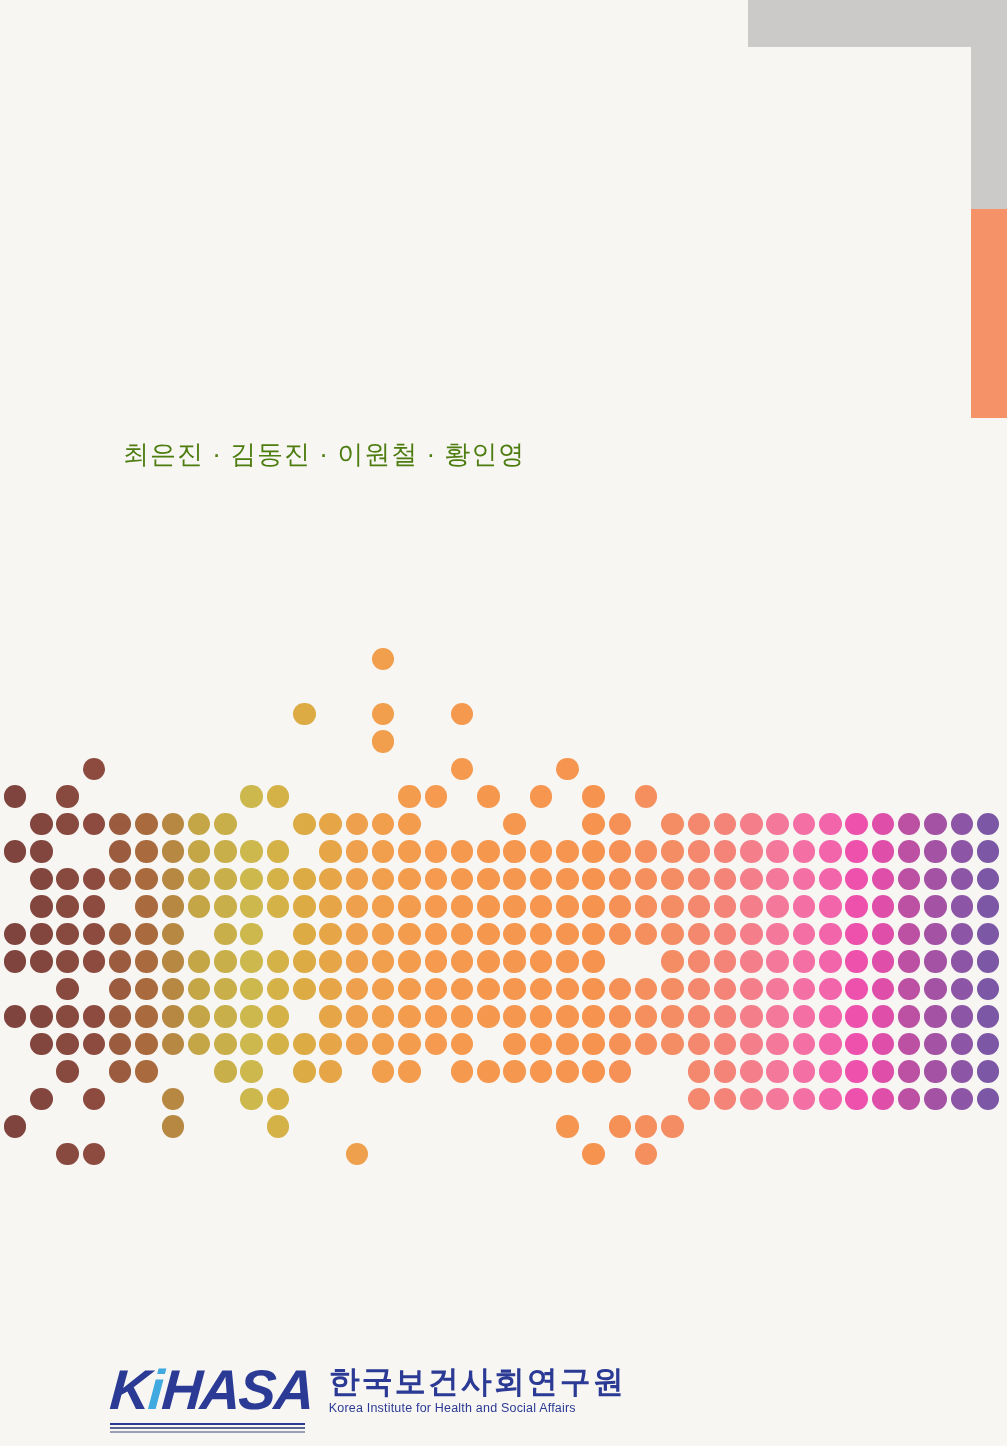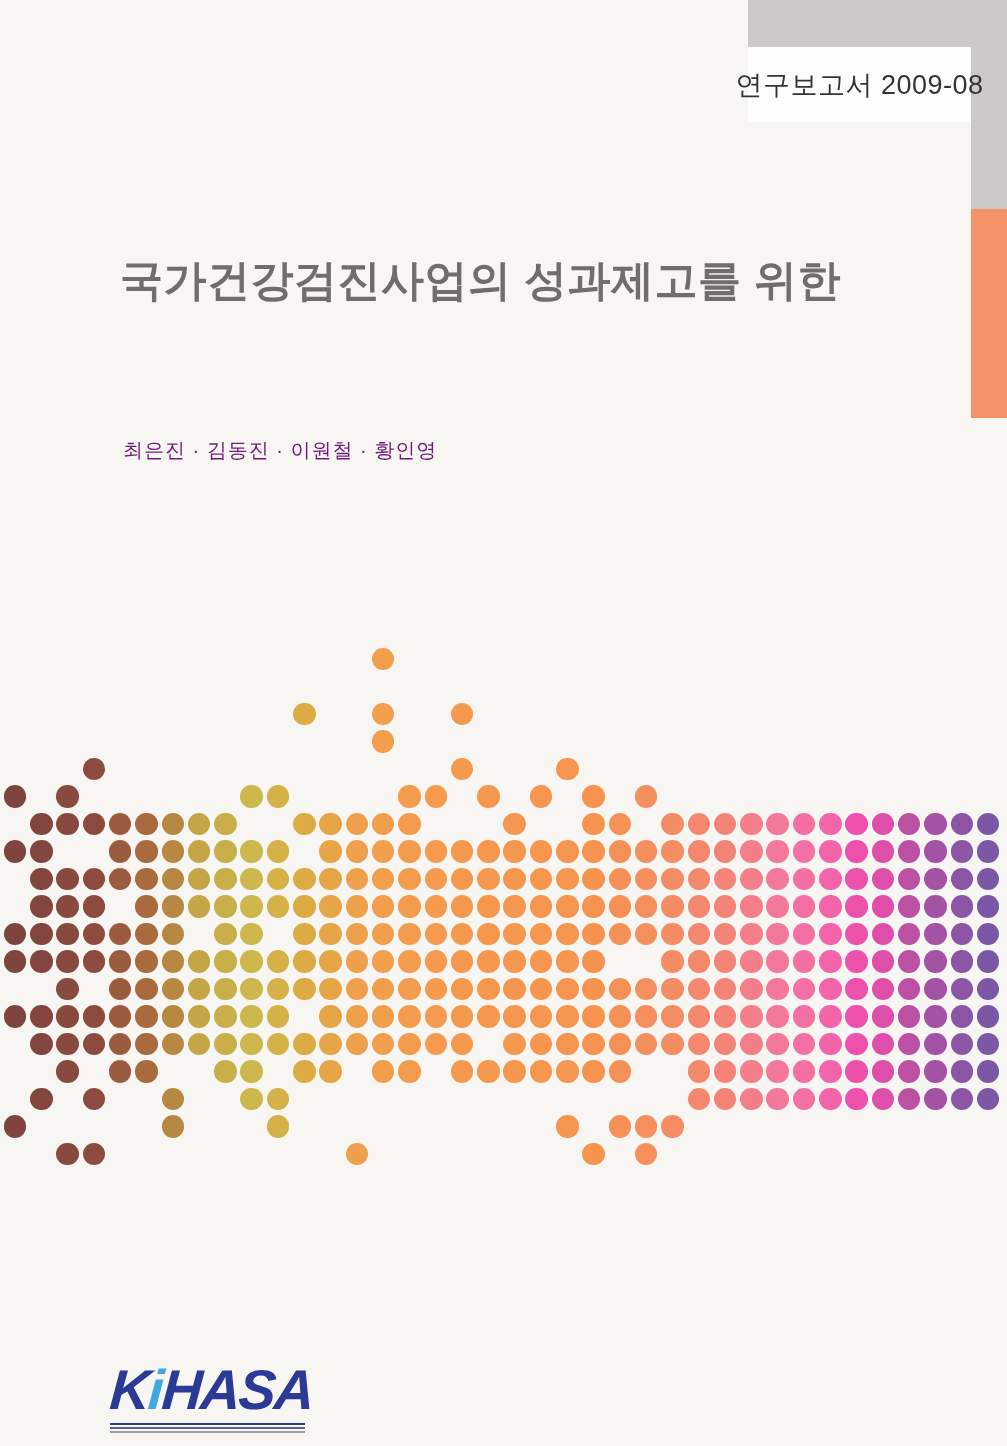--- a/index.html
+++ b/index.html
@@ -20,21 +20,21 @@
     background:var(--accent-orange,#f59268); }
 
   
   .title { position:absolute; left:120px; top:254px; width:820px;
     font-size:43px; line-height:53px; font-weight:bold;
     color:var(--title-gray,#6f6e6c); letter-spacing:0.5px; }
   .title .line { white-space:nowrap; }
 
   
   .authors { position:absolute; left:123px; top:437px;
-    font-size:20px; color:#701a75; letter-spacing:1px; white-space:nowrap; }
+    font-size:26px; color:#4d7c0f; letter-spacing:1px; white-space:nowrap; }
 
   
   .dots { position:absolute; left:0; top:0; width:1007px; height:1446px; pointer-events:none; }
   .dot  { position:absolute; border-radius:50%; }
 
   
   .logo { position:absolute; left:110px; top:1362px; display:flex; align-items:flex-start; gap:16px; }
   .logo-word-wrap { display:flex; flex-direction:column; }
   .logo-word { font-size:56px; font-weight:bold; font-style:italic; line-height:1;
     letter-spacing:-2px; color:var(--logo-navy,#2b3a94); transform:skewX(-4deg); white-space:nowrap; }
@@ -51,28 +51,24 @@
     margin-top:2px; white-space:nowrap; }
 </style>
 </head>
 <body>
 
 <div class="page" style="--page-bg: #f7f6f3; --band-gray: #cbcac8; --accent-orange: #f59268; --title-gray: #6f6e6c; --logo-navy: #2b3a94; --logo-lightblue: #3fa9e0;">
 
   <div class="gray-band"></div>
   <div class="gray-col"></div>
 
-  <div class="report-label-box">
-    <span class="report-label">연구보고서 2009-08</span>
-  </div>
 
   <div class="orange-bar"></div>
 
   <div class="title">
-    <div class="line">국가건강검진사업의 성과제고를 위한</div>
   </div>
 
   <div class="authors">최은진 · 김동진 · 이원철 · 황인영</div>
 
   <div class="dots" id="dots">
       <div class="dot" style="width: 22.5px; height: 22.5px; left: 371.95px; top: 647.75px; background: rgb(241, 158, 77);"></div>
       <div class="dot" style="width: 22.5px; height: 22.5px; left: 293.05px; top: 702.75px; background: rgb(220, 171, 68);"></div>
       <div class="dot" style="width: 22.5px; height: 22.5px; left: 371.95px; top: 702.75px; background: rgb(241, 158, 77);"></div>
       <div class="dot" style="width: 22.5px; height: 22.5px; left: 450.85px; top: 702.75px; background: rgb(245, 153, 78);"></div>
       <div class="dot" style="width: 22.5px; height: 22.5px; left: 371.95px; top: 730.25px; background: rgb(241, 158, 77);"></div>
@@ -469,15 +465,19 @@
     <div class="logo-word-wrap">
       <div class="logo-word">
         <span>K</span><span class="i-letter">i</span><span>HASA</span>
       </div>
       <div class="logo-rules">
         <i></i>
           <i></i>
           <i></i>
       </div>
     </div>
+    <div class="logo-org">
+      <div class="org-kor">한국보건사회연구원</div>
+      <div class="org-eng">Korea Institute for Health and Social Affairs</div>
+    </div>
   </div>
 
 </div>
 
 </body></html>

